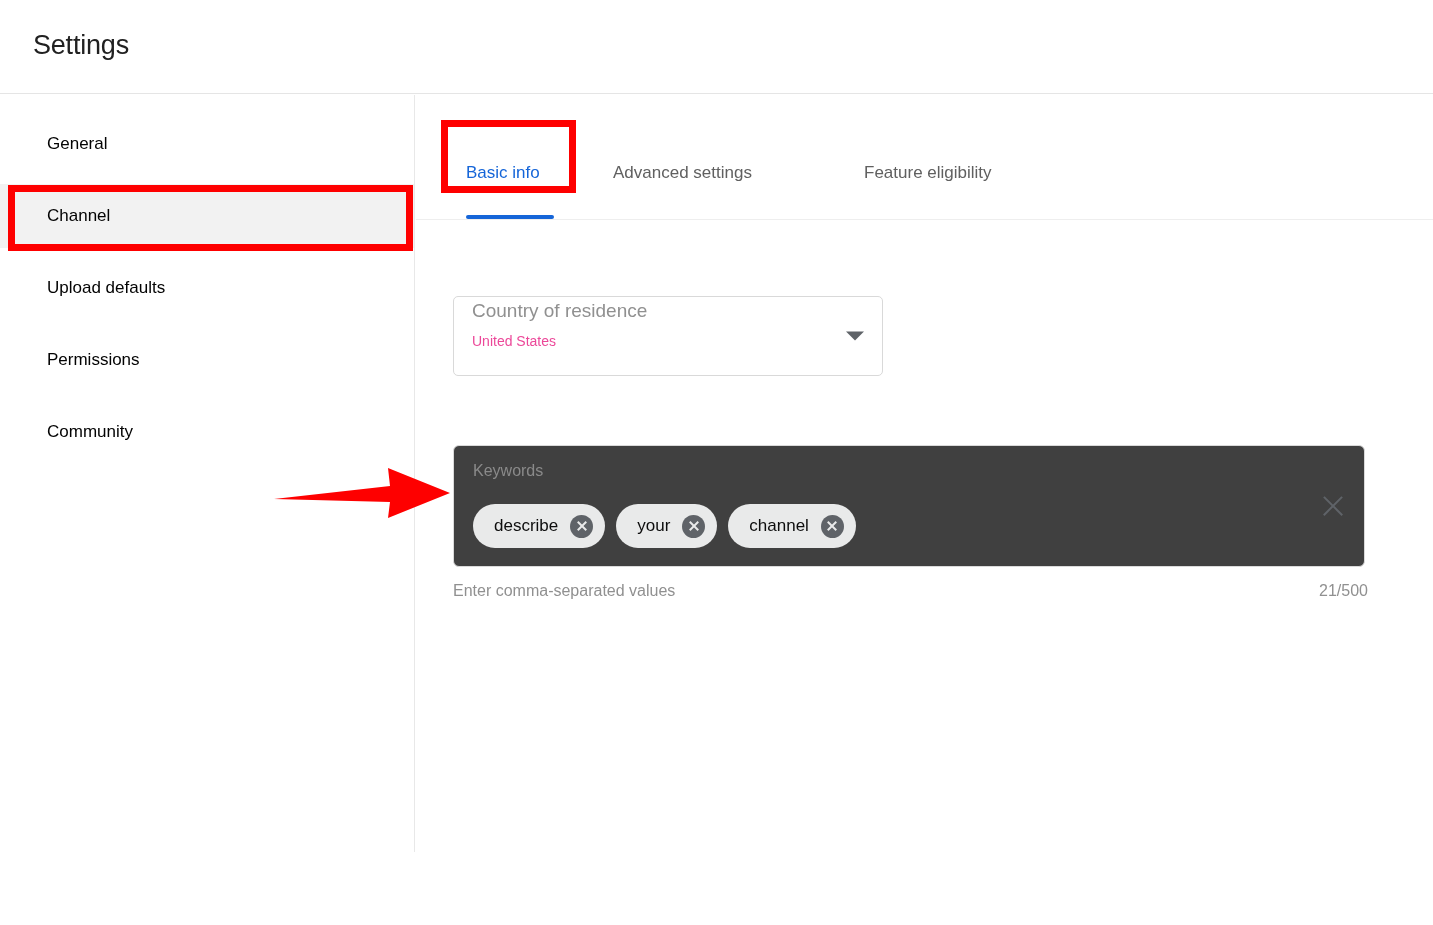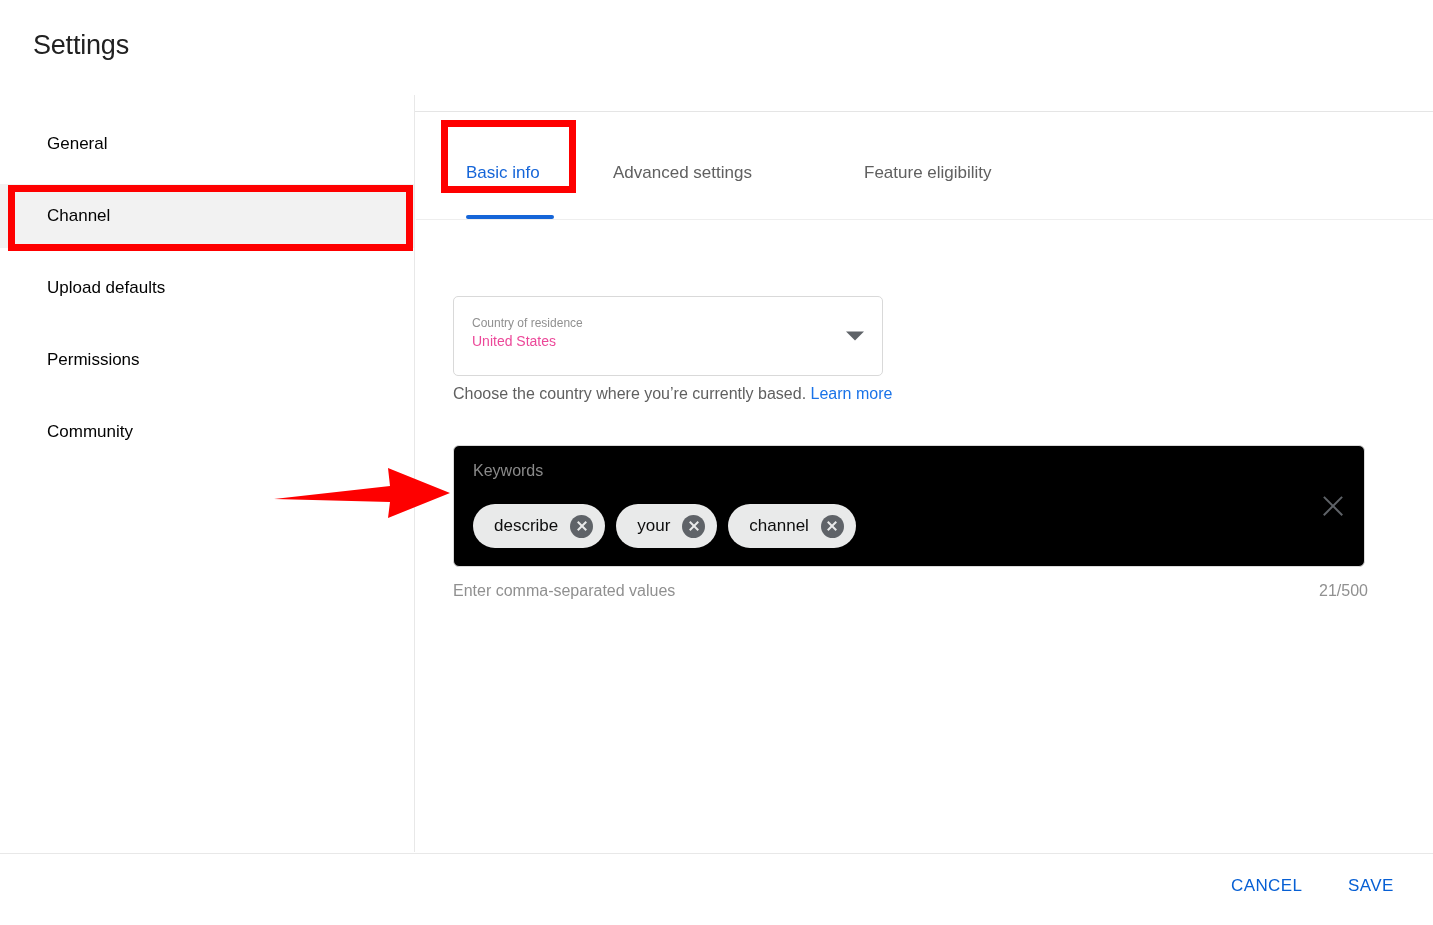--- a/index.html
+++ b/index.html
@@ -16,21 +16,21 @@
     position: relative;
     width: 1433px;
     height: 925px;
     background: #ffffff;
   }
 
   
   .dialog-header {
     position: absolute;
     left: 0; top: 0;
-    width: 1433px; height: 112px;
+    width: 1433px; height: 94px;
     border-bottom: 1px solid #e5e5e5;
     background: #ffffff;
     text-align: center;
   }
   .dialog-title {
     position: absolute;
     left: 33px; top: 30px;
     font-size: 27px;
     font-weight: 400;
     color: #212121;
@@ -100,22 +100,22 @@
     position: absolute;
     left: 37px; top: 169px;
     width: 430px; height: 80px;
     border: 1px solid #d9d9d9;
     border-radius: 5px;
     background: #ffffff;
     cursor: pointer;
   }
   .field-label {
     position: absolute;
-    left: 18px; top: 19px;
-    font-size: 12px;
+    left: 18px; top: 3px;
+    font-size: 19px;
     color: #909090;
   }
   .field-value {
     position: absolute;
     left: 18px; top: 36px;
     font-size: 14px;
     color: #ec4899;
   }
   .dropdown-arrow {
     position: absolute;
@@ -138,21 +138,21 @@
     text-decoration: none;
     cursor: pointer;
   }
 
   .field-keywords {
     position: absolute;
     left: 37px; top: 318px;
     width: 912px; height: 122px;
     border: 1px solid #dadada;
     border-radius: 6px;
-    background: #000000;
+    background: #404040;
   }
   .kw-label {
     position: absolute;
     left: 19px; top: 16px;
     font-size: 16px;
     color: #8a8a8a;
   }
   .chips {
     position: absolute;
     left: 19px; top: 58px;
@@ -302,24 +302,20 @@
         </div>
       <div class="tab-underline"></div>
     </div>
 
     <div class="field-country">
       <div class="field-label">Country of residence</div>
       <div class="field-value">United States</div>
       <div class="dropdown-arrow"></div>
     </div>
 
-    <div class="helper-row">
-      <span>Choose the country where you’re currently based.</span>
-      <a href="#">Learn more</a>
-    </div>
 
     <div class="field-keywords">
       <div class="kw-label">Keywords</div>
       <div class="chips">
         <span class="chip">
           <span class="chip-label">describe</span>
           <span class="chip-remove"></span>
         </span>
         <span class="chip">
           <span class="chip-label">your</span>
@@ -330,24 +326,20 @@
           <span class="chip-remove"></span>
         </span>
       </div>
       <div class="kw-clear"></div>
     </div>
 
     <div class="kw-hint">Enter comma-separated values</div>
     <div class="kw-count">21/500</div>
   </div>
 
-  <div class="footer">
-    <button class="btn-text" id="btn-cancel">CANCEL</button>
-    <button class="btn-text" id="btn-save">SAVE</button>
-  </div>
 
   <div class="anno-box" id="anno-channel"></div>
   <div class="anno-box" id="anno-tab"></div>
 
   <svg class="anno-arrow" viewBox="0 0 180 62">
     <path d="M2 37 L118 24 L116 6 L178 31 L116 56 L118 40 Z" fill="#fe0000"></path>
   </svg>
 
 </div>
 

